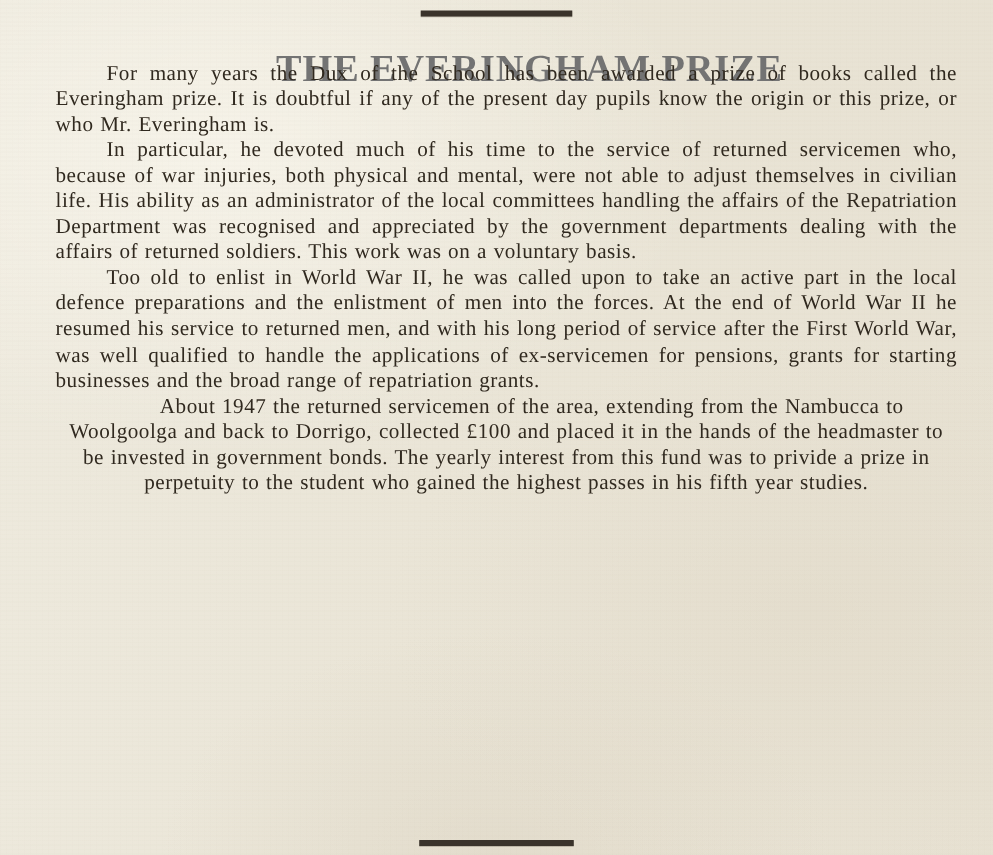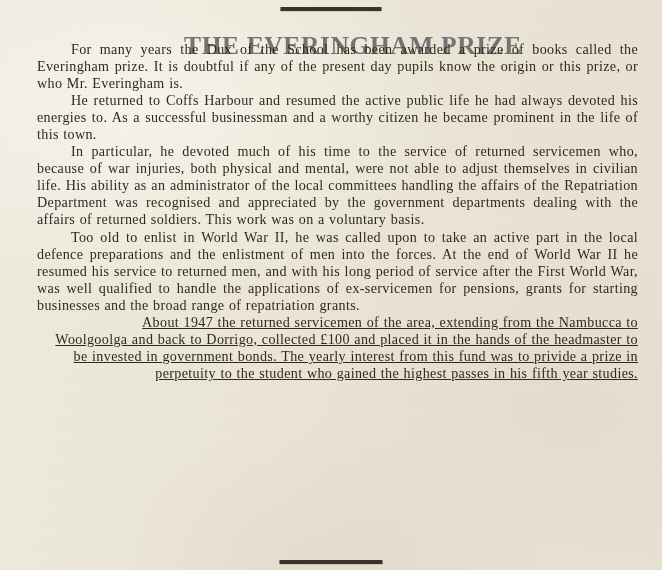--- a/index.html
+++ b/index.html
@@ -88,22 +88,21 @@
     letter-spacing: 0.35px;
     word-spacing: 0.6px;
     color: #30291f;
   }
   .body-text p {
     margin: 0;
     text-indent: 34px;
     text-align: justify;
   }
   .body-text p:last-child {
-    text-align: right;
-    text-decoration: underline;
+    text-align: center;
   }
   .body-text p:last-child::after {
     content: "";
     display: inline-block;
     width: 100%;
   }
 </style>
 </head>
 <body>
 
@@ -111,21 +110,20 @@
 <div class="grain"></div>
 
 <div class="sheet">
 
   <div class="rule rule-top"></div>
 
   <h1 class="title">THE EVERINGHAM PRIZE</h1>
 
   <div class="body-text">
     <p>For many years the Dux of the School has been awarded a prize of books called the Everingham prize. It is doubtful if any of the present day pupils know the origin or this prize, or who Mr. Everingham is.</p>
-    <p>He returned to Coffs Harbour and resumed the active public life he had always devoted his energies to. As a successful businessman and a worthy citizen he became prominent in the life of this town.</p>
     <p>In particular, he devoted much of his time to the service of returned servicemen who, because of war injuries, both physical and mental, were not able to adjust themselves in civilian life. His ability as an administrator of the local committees handling the affairs of the Repatriation Department was recognised and appreciated by the government departments dealing with the affairs of returned soldiers. This work was on a voluntary basis.</p>
     <p>Too old to enlist in World War II, he was called upon to take an active part in the local defence preparations and the enlistment of men into the forces. At the end of World War II he resumed his service to returned men, and with his long period of service after the First World War, was well qualified to handle the applications of ex-servicemen for pensions, grants for starting businesses and the broad range of repatriation grants.</p>
     <p>About 1947 the returned servicemen of the area, extending from the Nambucca to Woolgoolga and back to Dorrigo, collected £100 and placed it in the hands of the headmaster to be invested in government bonds. The yearly interest from this fund was to privide a prize in perpetuity to the student who gained the highest passes in his fifth year studies.</p>
   </div>
 
   <div class="rule rule-bottom"></div>
 
 </div>
 
 </body></html>

